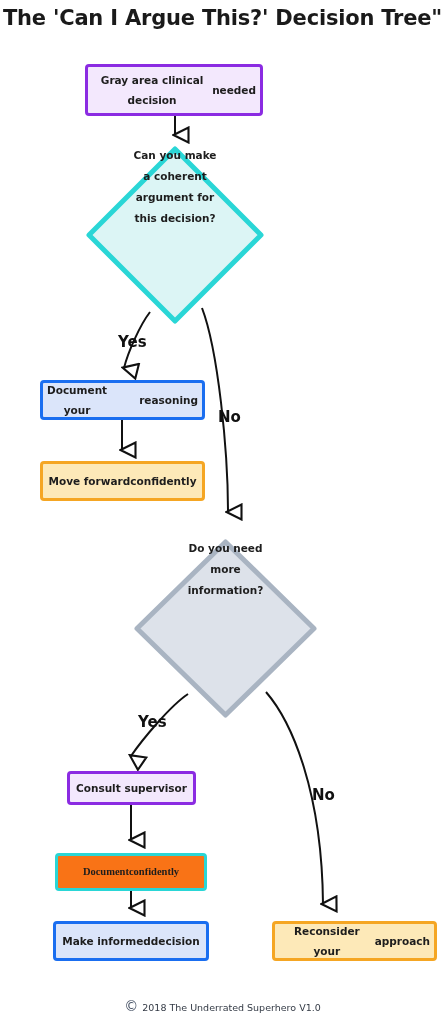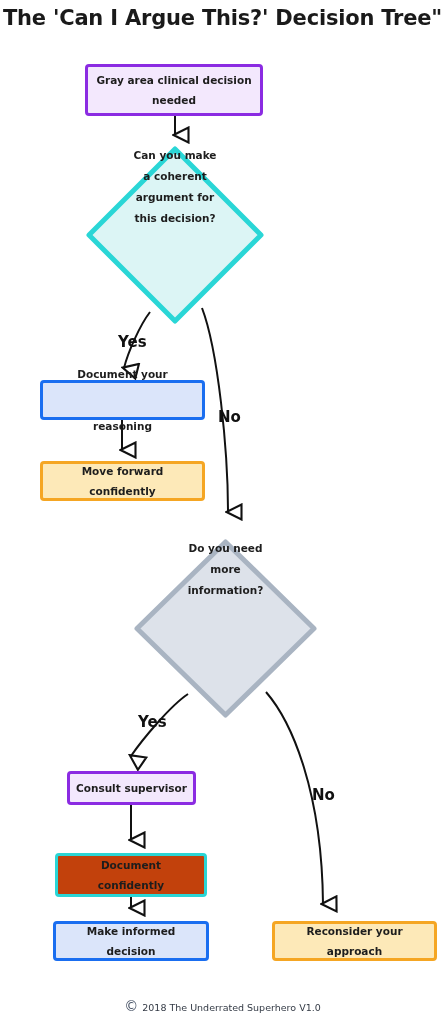--- a/index.html
+++ b/index.html
@@ -29,21 +29,21 @@
     font-size: 21px;
     font-weight: bold;
     color: #1a1a1a;
     letter-spacing: -0.2px;
     white-space: nowrap;
   }
   .node {
     position: absolute;
     box-sizing: border-box;
     display: flex;
-    flex-direction: column;
+    flex-direction: row;
     align-items: center;
     justify-content: center;
     text-align: center;
     font-size: 10.5px;
     font-weight: bold;
     color: #1d1d1d;
     line-height: 1.95;
     border-radius: 4px;
     border-style: solid;
     border-width: 3px;
@@ -185,21 +185,21 @@
     </div>
   </div>
 
   <div class="edge-label" style="left:138px; top:713px;">Yes</div>
   <div class="edge-label" style="left:312px; top:786px;">No</div>
 
   <div class="node" style="left:67px; top:771px; width:129px; height:34px; background:#f3e8fd; border-color:#8b2be2;">
     <span class="ln">Consult supervisor</span>
   </div>
 
-  <div class="node" style="left:55px; top:853px; width:152px; height:44px; background:#c2410c; border-color:#2ad6d6;">
+  <div class="node" style="left:55px; top:853px; width:152px; height:38px; background:#f97316; border-color:#2ad6d6;font-family:Liberation Serif, serif;">
     <span class="ln">Document</span>
     <span class="ln">confidently</span>
   </div>
 
   <div class="node" style="left:53px; top:921px; width:156px; height:40px; background:#dbe5fa; border-color:#1a6ef0;">
     <span class="ln">Make informed</span>
     <span class="ln">decision</span>
   </div>
 
   <div class="node" style="left:240px; top:921px; width:165px; height:40px; background:#fde9b8; border-color:#f5a623;margin-left:32px;">

